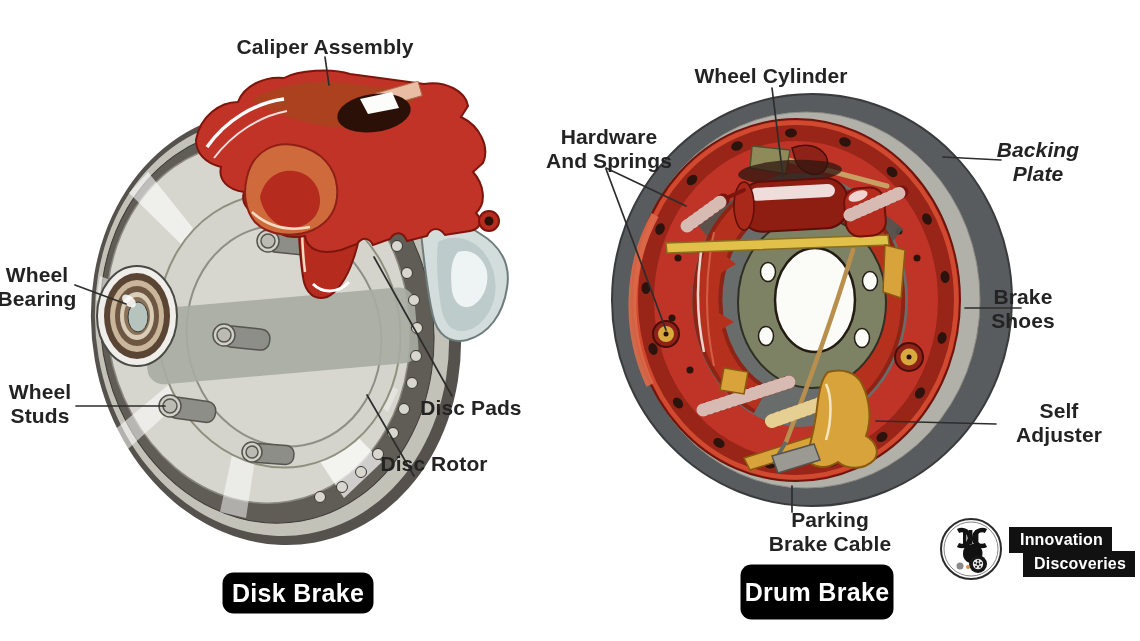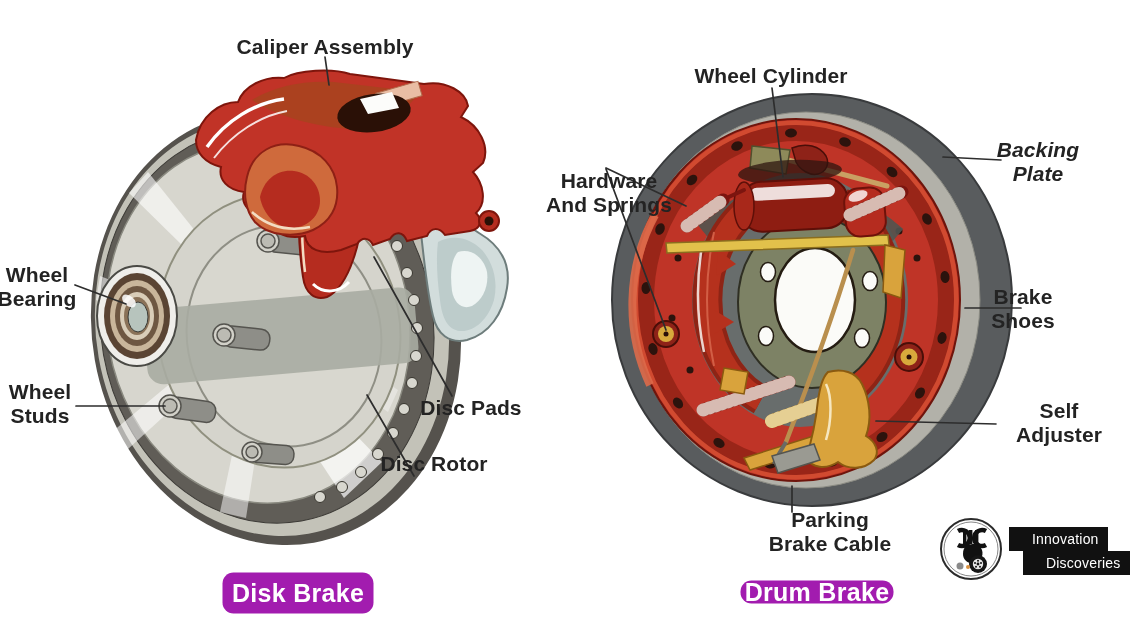--- a/index.html
+++ b/index.html
@@ -9,30 +9,30 @@
     outline:1px solid #e6e6e6;
   }
   .art{position:absolute;left:0;top:0;width:1140px;height:641px;}
   .callout{
     position:absolute;transform:translate(-50%,-50%);
     color:#232323;font-weight:700;font-size:21px;line-height:1.12;
     text-align:center;white-space:pre-line;letter-spacing:.1px;
   }
   .badge{
     position:absolute;transform:translate(-50%,-50%);
-    background:#a21caf;color:#ffffff;border-radius:11px;
+    background:#000000;color:#ffffff;border-radius:11px;
     font-weight:700;font-size:25px;letter-spacing:.3px;
     display:flex;align-items:center;justify-content:center;
   }
   .badge.disk{left:298px;top:593px;width:151px;height:41px;}
-  .badge.drum{left:817px;top:592px;width:153px;height:23px;}
+  .badge.drum{left:817px;top:592px;width:153px;height:55px;}
   .brandbox{
     position:absolute;background:#111111;color:#ffffff;
-    font-weight:400;font-size:14px;line-height:1;
-    padding:5px 9px 5px 23px;letter-spacing:.2px;
+    font-weight:700;font-size:16px;line-height:1;
+    padding:5px 9px 5px 11px;letter-spacing:.2px;
   }
   .brand1{left:1009px;top:527px;}
   .brand2{left:1023px;top:551px;}
   .logo-icon{position:absolute;left:938px;top:517px;width:66px;height:66px;}
 </style>
 </head>
 <body>
 
 <div class="canvas">
 
@@ -267,21 +267,21 @@
   </svg>
 
   <div class="callout" style="left:325px;top:47px;">Caliper Assembly</div>
   <div class="callout" style="left:37px;top:287px;">Wheel
 Bearing</div>
   <div class="callout" style="left:40px;top:404px;">Wheel
 Studs</div>
   <div class="callout" style="left:471px;top:408px;">Disc Pads</div>
   <div class="callout" style="left:434px;top:464px;">Disc Rotor</div>
   <div class="callout" style="left:771px;top:76px;">Wheel Cylinder</div>
-  <div class="callout" style="left:609px;top:149px;margin-top:44px;">Hardware
+  <div class="callout" style="left:609px;top:149px;">Hardware
 And Springs</div>
   <div class="callout" style="left:1038px;top:162px;font-style:italic;">Backing
 Plate</div>
   <div class="callout" style="left:1023px;top:309px;">Brake
 Shoes</div>
   <div class="callout" style="left:1034px;top:423px;margin-left:25px;">Self
 Adjuster</div>
   <div class="callout" style="left:790px;top:532px;margin-left:40px;">Parking
 Brake Cable</div>
 

